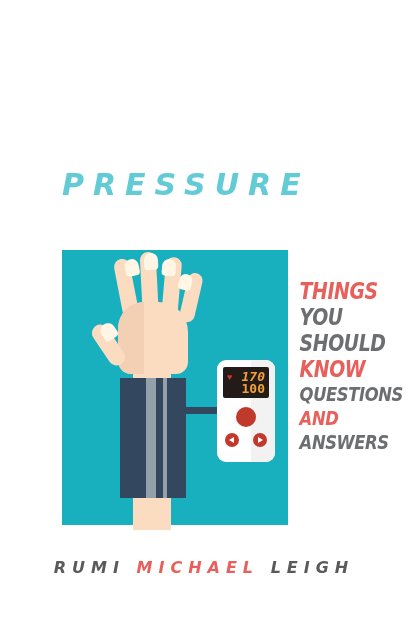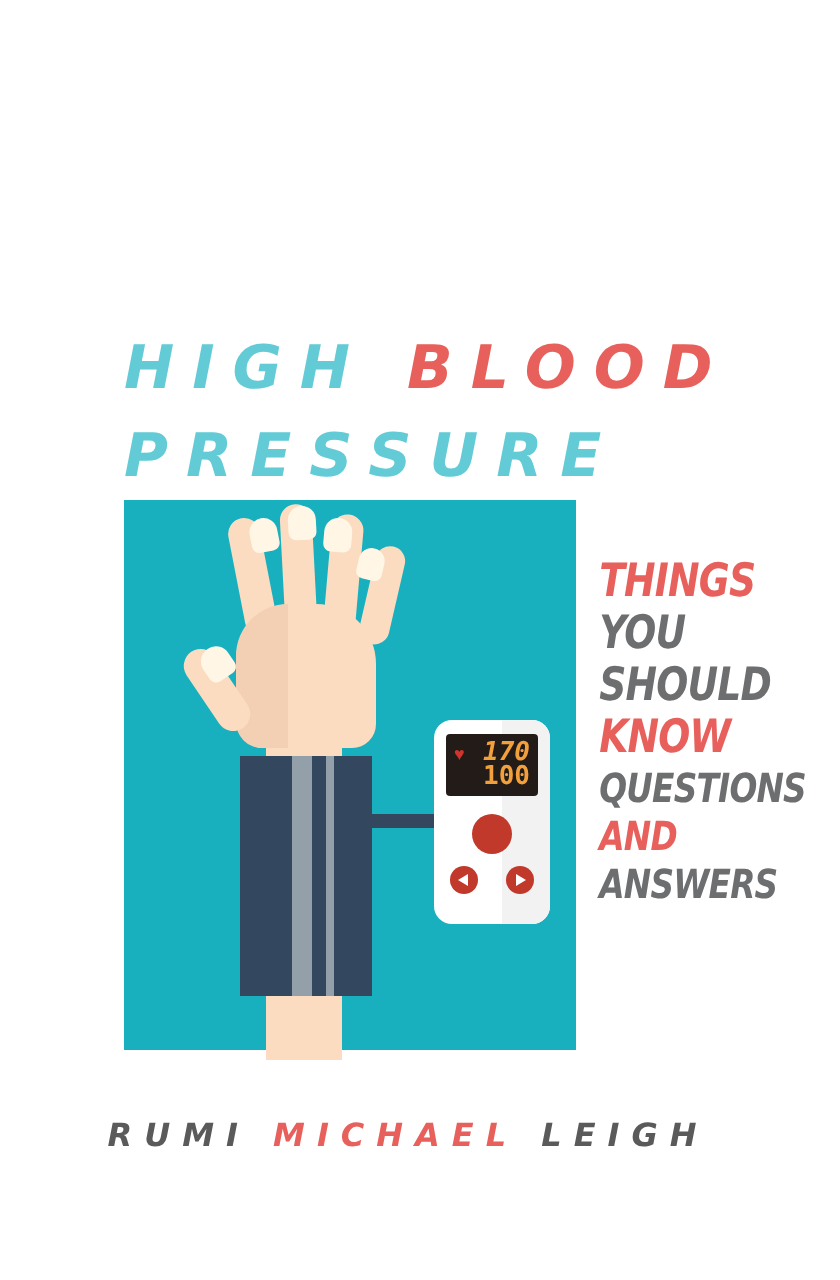--- a/index.html
+++ b/index.html
@@ -294,24 +294,20 @@
   }
   .a-gray { color: #5A5A5A; }
   .a-red  { color: #E8605B; }
 </style>
 </head>
 <body>
 
 <div id="cover">
 
   <div id="title-block">
-    <div class="title-line">
-      <span class="t-teal">HIGH</span>
-      <span class="t-red">BLOOD</span>
-    </div>
     <div class="title-line t-teal">PRESSURE</div>
   </div>
 
   <div id="illustration-panel">
 
     <div id="arm"></div>
 
     <div class="finger" style="left:62px; top:8px;  width:16px; height:60px; transform: rotate(-11deg);"></div>
     <div class="nail" style="left:63px; top:9px;  width:14px; height:17px; transform: rotate(-11deg);"></div>
 

